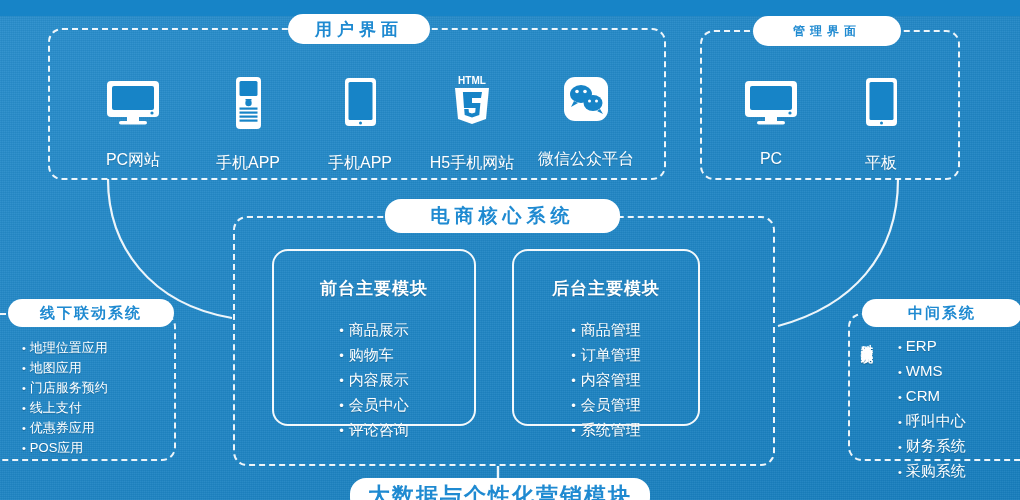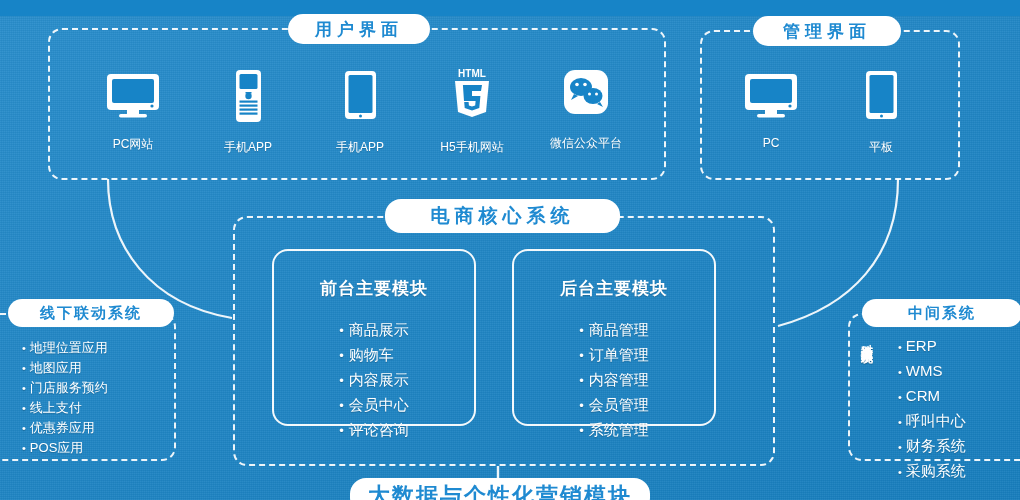--- a/index.html
+++ b/index.html
@@ -39,24 +39,24 @@
     display:flex;align-items:center;justify-content:center;
     white-space:nowrap;
     z-index:6;
   }
   .pill.sp{letter-spacing:5px;}
   .pill.sp2{letter-spacing:2px;}
 
   
   .iconcell{position:absolute;display:flex;flex-direction:column;align-items:center;}
   .iconcell .lbl{
-    color:#ffffff;font-size:12px;margin-top:11px;white-space:nowrap;
+    color:#ffffff;font-size:16px;margin-top:18px;white-space:nowrap;
     text-shadow:0 1px 1px rgba(0,0,0,.18);
   }
-  .glyph{display:block;}
+  .glyph{display:block;margin-top:7px;}
 
   
   .modbox{
     position:absolute;
     border:2px solid rgba(255,255,255,.95);
     border-radius:16px;
     box-sizing:border-box;
     display:flex;flex-direction:column;align-items:center;
   }
   .modbox h3{
@@ -177,21 +177,21 @@
         <ellipse cx="35" cy="28" rx="9.5" ry="8" fill="#1784c7"></ellipse>
         <path d="M42,34 L45,39 L39,36 Z" fill="#1784c7"></path>
         <circle cx="31.5" cy="26" r="1.5" fill="#ffffff"></circle>
         <circle cx="38.5" cy="26" r="1.5" fill="#ffffff"></circle>
       </svg>
     </span>
     <span class="lbl">微信公众平台</span>
   </div>
 
   <div class="dashbox" style="left:700px;top:14px;width:260px;height:150px;"></div>
-  <div class="pill sp" style="left:753px;top:0px;width:148px;height:30px;font-size:17px;">管理界面</div>
+  <div class="pill sp" style="left:753px;top:0px;width:148px;height:30px;font-size:12px;">管理界面</div>
 
   <div class="iconcell" style="left:733px;top:55px;width:76px;">
     <span class="glyph">
       <svg width="60" height="50" viewBox="0 0 60 50">
         <rect x="4" y="3" width="52" height="36" rx="4" fill="#ffffff"></rect>
         <rect x="9" y="8" width="42" height="24" rx="2" fill="#1784c7"></rect>
         <circle cx="49" cy="35" r="1.6" fill="#1784c7"></circle>
         <rect x="24" y="39" width="12" height="5" fill="#ffffff"></rect>
         <rect x="16" y="43" width="28" height="3.6" rx="1.8" fill="#ffffff"></rect>
       </svg>
@@ -217,21 +217,21 @@
     <h3>前台主要模块</h3>
     <ul>
       <li>商品展示</li>
       <li>购物车</li>
       <li>内容展示</li>
       <li>会员中心</li>
       <li>评论咨询</li>
     </ul>
   </div>
 
-  <div class="modbox" style="left:512px;top:233px;width:204px;height:177px;">
+  <div class="modbox" style="left:512px;top:233px;width:188px;height:177px;">
     <h3>后台主要模块</h3>
     <ul>
       <li>商品管理</li>
       <li>订单管理</li>
       <li>内容管理</li>
       <li>会员管理</li>
       <li>系统管理</li>
     </ul>
   </div>
 

